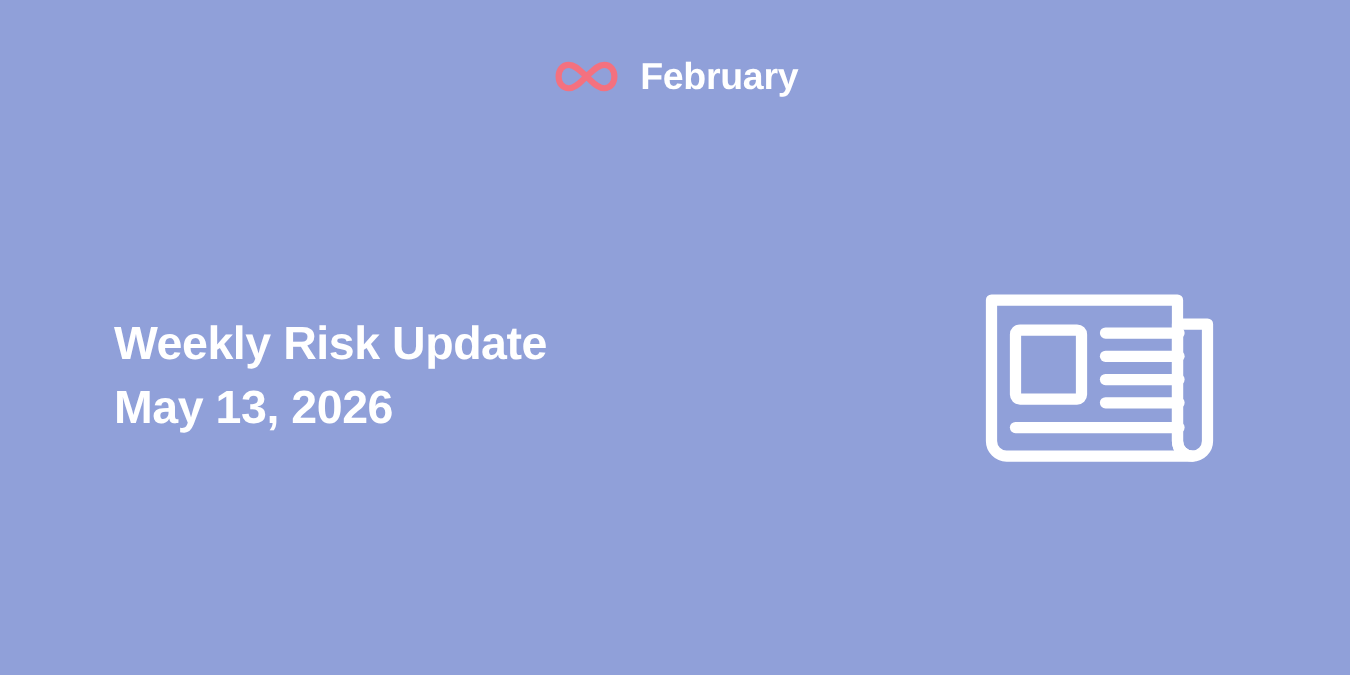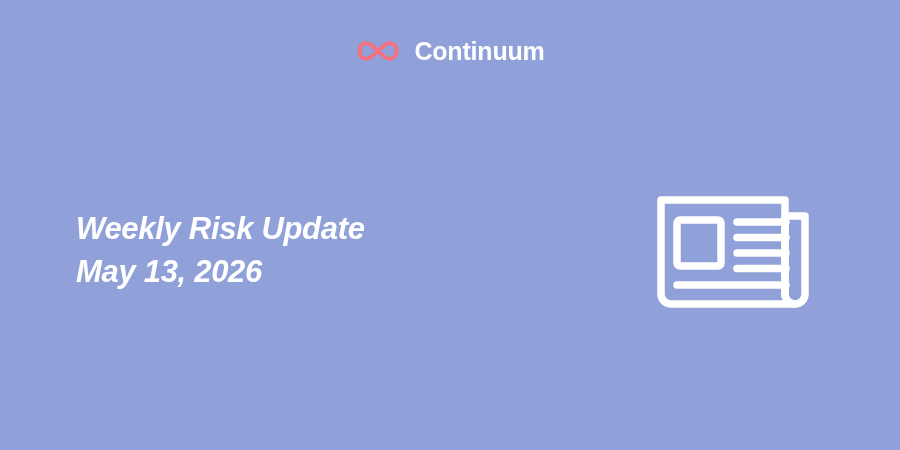--- a/index.html
+++ b/index.html
@@ -59,21 +59,20 @@
     width: 540px;
   }
 
   .title-line {
     font-size: 31px;
     font-weight: bold;
     color: #ffffff;
     line-height: 43px;
     letter-spacing: -0.3px;
     white-space: nowrap;
-    font-style: italic;
   }
 
   
   #news-icon-wrap {
     position: absolute;
     left: 653px;
     top: 190px;
     width: 170px;
     height: 120px;
   }
@@ -94,21 +93,21 @@
       <path d="M11.2 5.2
                C15.6 5.2 18.6 9.0 23 13.0
                C27.4 17.0 30.4 20.8 34.8 20.8
                C39.0 20.8 41.6 17.4 41.6 13.0
                C41.6 8.6 39.0 5.2 34.8 5.2
                C30.4 5.2 27.4 9.0 23 13.0
                C18.6 17.0 15.6 20.8 11.2 20.8
                C7.0 20.8 4.4 17.4 4.4 13.0
                C4.4 8.6 7.0 5.2 11.2 5.2 Z" stroke="#f4717f" stroke-width="4.1" stroke-linecap="round" stroke-linejoin="round"></path>
     </svg>
-    <div id="brand-name">Continuum</div>
+    <div id="brand-name">February</div>
   </div>
 
   <div id="title-block">
     <div class="title-line">Weekly Risk Update</div>
     <div class="title-line">May 13, 2026</div>
   </div>
 
   <div id="news-icon-wrap">
     <svg id="news-icon" viewBox="0 0 170 120" fill="none" aria-hidden="true">
 

